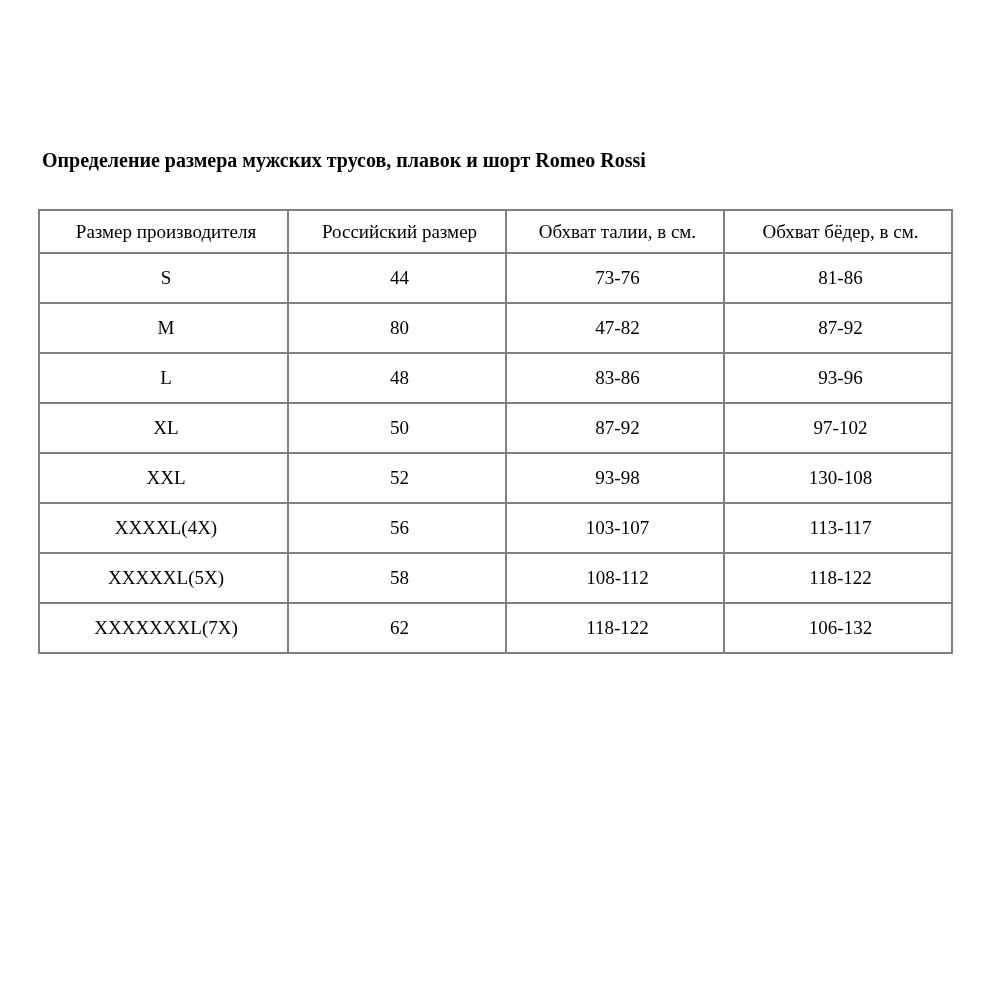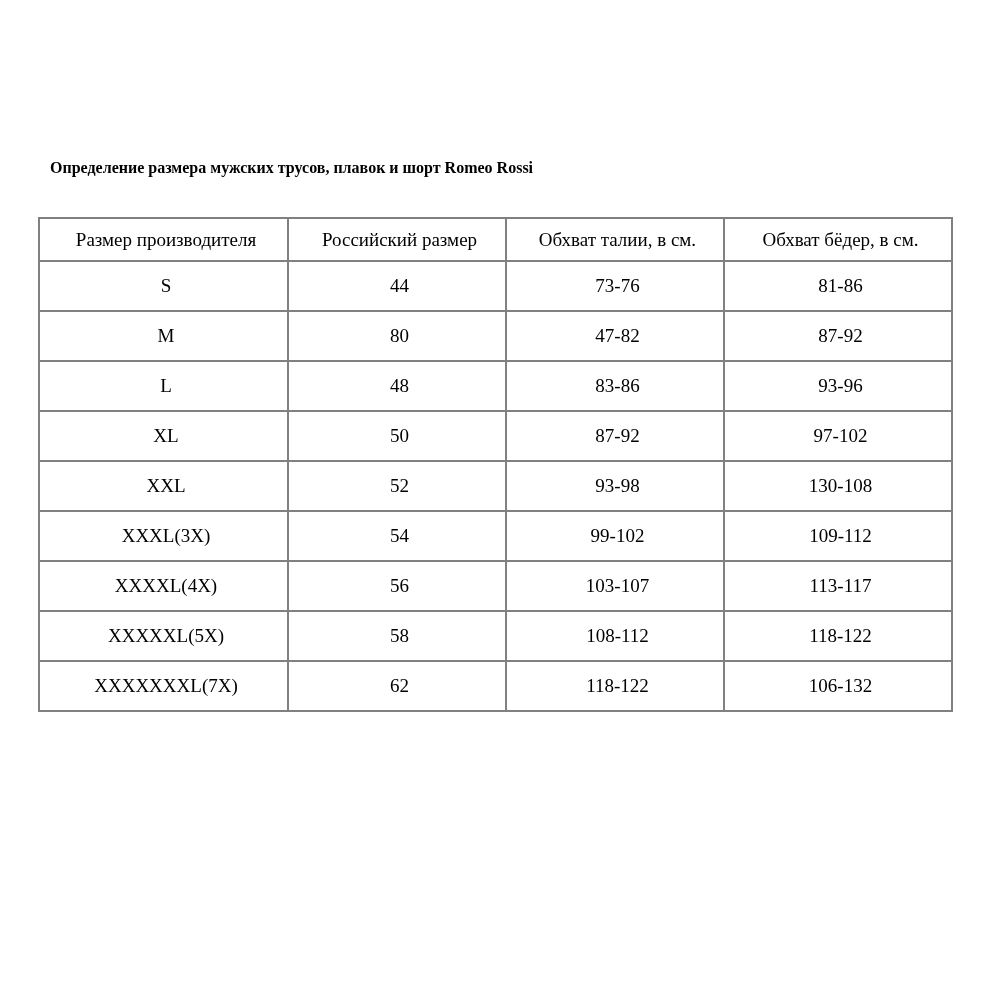--- a/index.html
+++ b/index.html
@@ -10,22 +10,22 @@
     color: #000000;
   }
   .page {
     width: 992px;
     height: 992px;
     box-sizing: border-box;
     padding: 143px 38px 0 38px;
     background: #ffffff;
   }
   .page-title {
-    margin: 12px;
-    font-size: 16px;
+    margin: 4px;
+    font-size: 20px;
     line-height: 26px;
     font-weight: bold;
     font-family: "Liberation Serif", "DejaVu Serif", serif;
     color: #000000;
   }
   table.size-chart {
     margin-top: 36px;
     border-collapse: collapse;
     table-layout: fixed;
     width: 913px;
@@ -99,26 +99,20 @@
     <td>97-102</td>
   </tr>
 
   <tr>
     <td>XXL</td>
     <td>52</td>
     <td>93-98</td>
     <td>130-108</td>
   </tr>
 
-  <tr>
-    <td>XXXL(3X)</td>
-    <td>54</td>
-    <td>99-102</td>
-    <td>109-112</td>
-  </tr>
 
   <tr>
     <td>XXXXL(4X)</td>
     <td>56</td>
     <td>103-107</td>
     <td>113-117</td>
   </tr>
 
   <tr>
     <td>XXXXXL(5X)</td>

